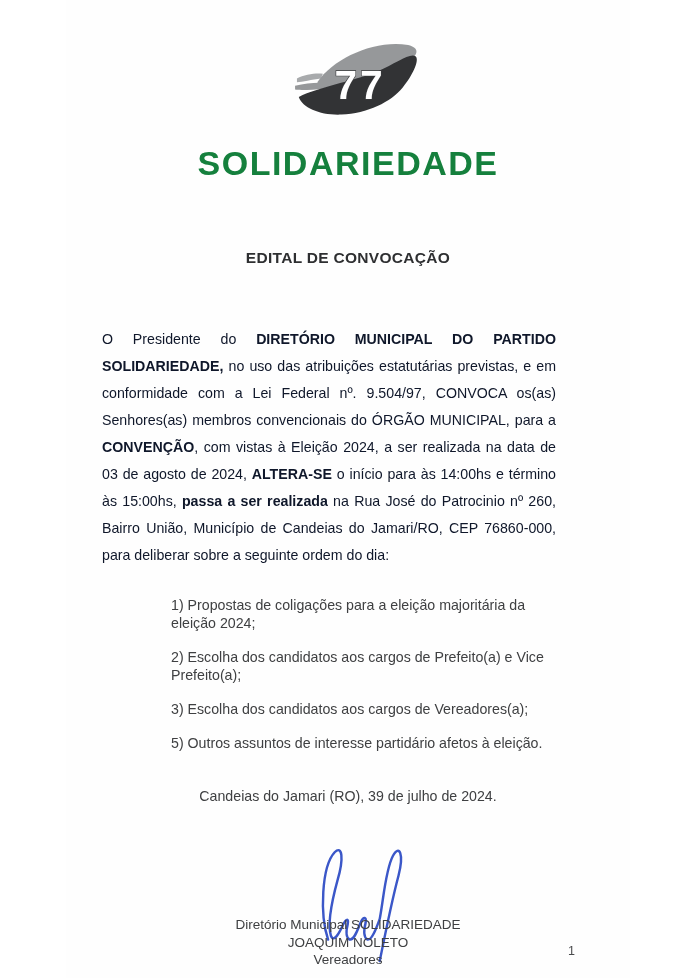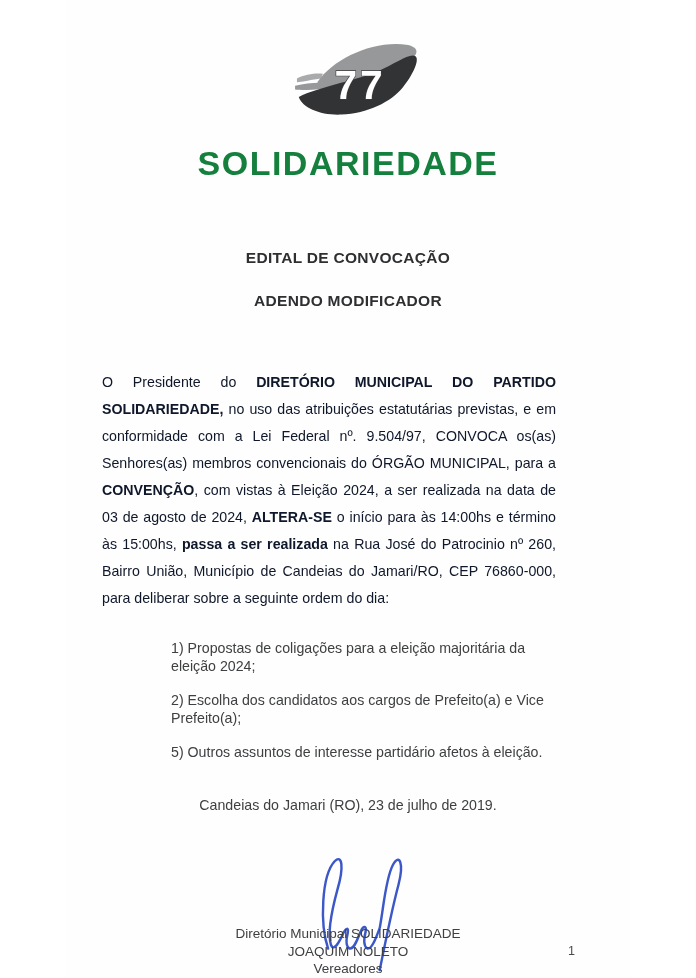--- a/index.html
+++ b/index.html
@@ -78,31 +78,31 @@
       <path d="M30,52 C48,26 92,6 128,12 C140,15 140,22 128,30 C106,44 78,56 54,59 C42,60 33,58 30,52 Z" fill="#96989a"></path>
 
       <path d="M10,68 C32,57 66,52 96,40 C114,32 130,20 136,24 C141,28 132,46 122,58 C110,73 84,86 56,87 C34,88 14,80 10,68 Z" fill="#323335"></path>
 
       <text x="76" y="70" text-anchor="middle" font-family="Liberation Sans, sans-serif" font-size="44" font-weight="bold" letter-spacing="3" fill="#ffffff" stroke="#3a3b3d" stroke-width="1.4" style="paint-order:stroke">77</text>
     </svg>
     <div class="wordmark">SOLIDARIEDADE</div>
   </div>
 
   <p class="h-line h1">EDITAL DE CONVOCAÇÃO</p>
-  <p class="h-line h2">ADENDO MODIFICADOR</p>
 
   <p class="body-paragraph"><span>O Presidente do </span><span class="b">DIRETÓRIO MUNICIPAL DO PARTIDO SOLIDARIEDADE,</span><span> no uso das atribuições estatutárias previstas, e em conformidade com a Lei Federal nº. 9.504/97, CONVOCA os(as) Senhores(as) membros convencionais do ÓRGÃO MUNICIPAL, para a </span><span class="b">CONVENÇÃO</span><span>, com vistas à Eleição 2024, a ser realizada na data de 03 de agosto de 2024, </span><span class="b">ALTERA-SE</span><span> o início para às 14:00hs e término às 15:00hs, </span><span class="b">passa a ser realizada</span><span> na Rua José do Patrocinio nº 260, Bairro União, Município de Candeias do Jamari/RO, CEP 76860-000, para deliberar sobre a seguinte ordem do dia:</span></p>
 
   <ol class="agenda">
       <li>1) Propostas de coligações para a eleição majoritária da eleição 2024;</li>
       <li>2) Escolha dos candidatos aos cargos de Prefeito(a) e Vice Prefeito(a);</li>
+      <li>3) Escolha dos candidatos aos cargos de Vereadores(a);</li>
       <li>5) Outros assuntos de interesse partidário afetos à eleição.</li>
     </ol>
 
-  <p class="dateline">Candeias do Jamari (RO), 23 de julho de 2019.</p>
+  <p class="dateline">Candeias do Jamari (RO), 39 de julho de 2024.</p>
 
   <div class="signature-block">
     <svg class="signature-svg" viewBox="0 0 130 140" xmlns="http://www.w3.org/2000/svg">
       <path d="M36,110 C27,84 29,32 43,17 C51,9 53,23 46,47 C40,69 35,93 39,106
                C42,114 48,103 52,94 C55,88 58,87 57,93 C55,101 55,108 59,110
                C64,111 68,98 71,91 C74,85 77,86 76,92 C74,100 74,108 78,110
                C83,111 88,96 91,88 C95,68 97,36 105,21 C112,8 117,19 111,42
                C104,68 98,98 91,133" fill="none" stroke="#3b57c8" stroke-width="2.6" stroke-linecap="round"></path>
     </svg>
     <div class="sig-lines">

